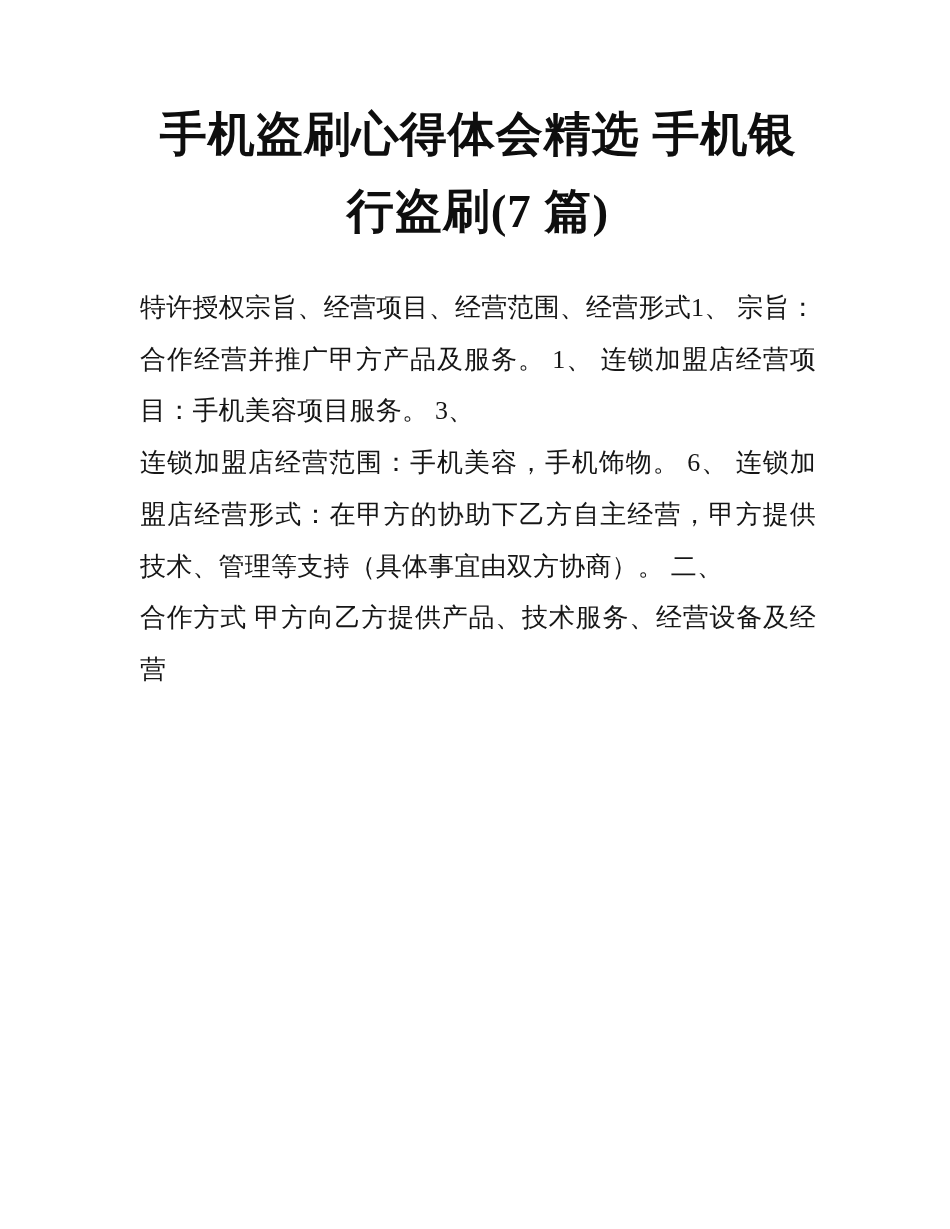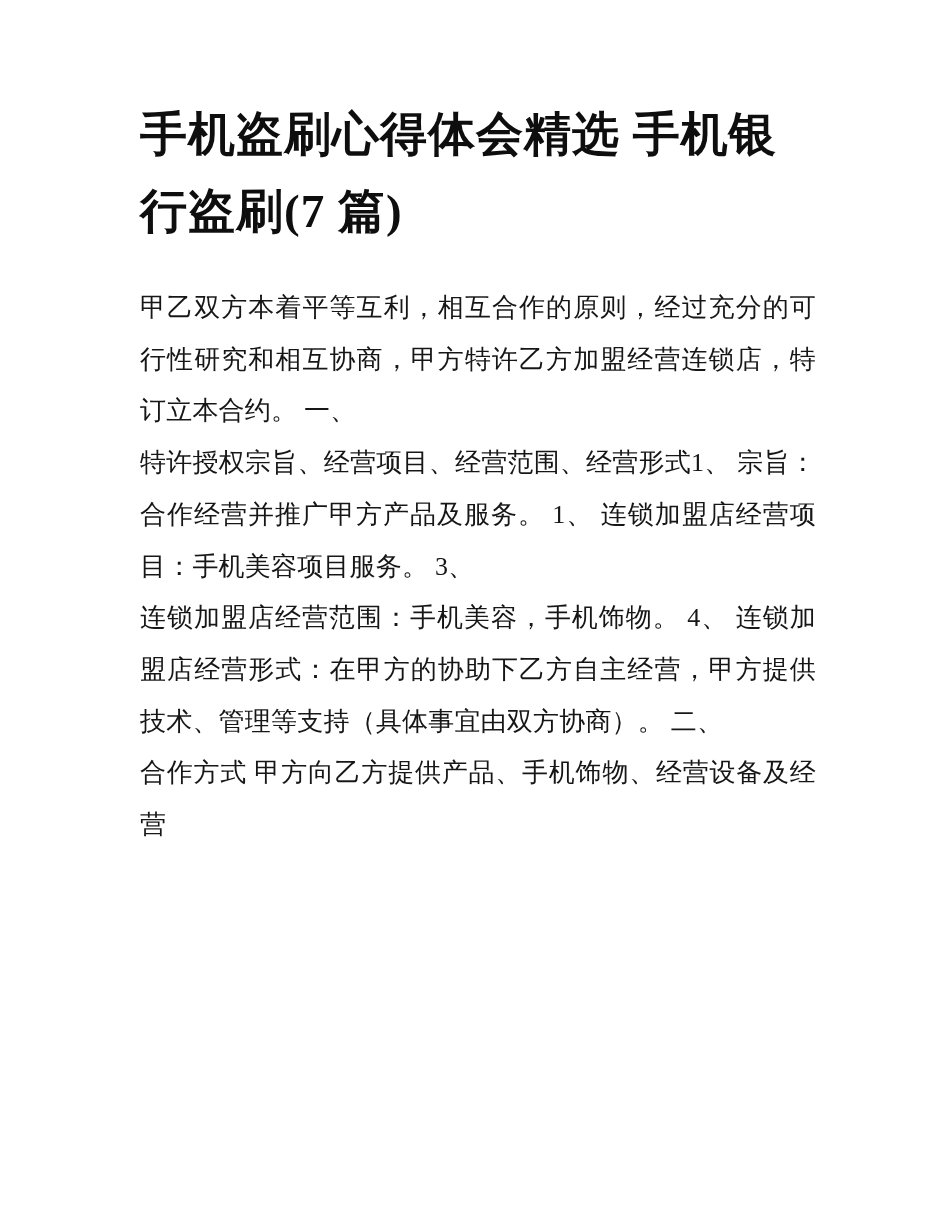--- a/index.html
+++ b/index.html
@@ -20,39 +20,38 @@
       top: 96px;
       width: 676px;
     }
     .doc-title {
       margin: 0 0 32px 0;
       font-weight: bold;
       font-size: 47px;
       line-height: 77px;
       letter-spacing: 1px;
       color: #0e0e0e;
-      text-align: left;
+      text-align: center;
       word-break: break-all;
     }
     .doc-body p {
       margin: 0;
       font-size: 26px;
       line-height: 51.7px;
       letter-spacing: 0.2px;
       color: #161616;
       text-align: justify;
       text-justify: inter-ideograph;
       word-break: break-all;
     }
   </style>
 </head>
 <body>
 
 <main class="page">
   <h1 class="doc-title">手机盗刷心得体会精选 手机银行盗刷(7 篇)</h1>
 
   <section class="doc-body">
-    <p>甲乙双方本着平等互利，相互合作的原则，经过充分的可行性研究和相互协商，甲方特许乙方加盟经营连锁店，特订立本合约。 一、</p>
     <p>特许授权宗旨、经营项目、经营范围、经营形式1、 宗旨：合作经营并推广甲方产品及服务。 1、 连锁加盟店经营项目：手机美容项目服务。 3、</p>
-    <p>连锁加盟店经营范围：手机美容，手机饰物。 4、 连锁加盟店经营形式：在甲方的协助下乙方自主经营，甲方提供技术、管理等支持（具体事宜由双方协商）。 二、</p>
-    <p>合作方式 甲方向乙方提供产品、手机饰物、经营设备及经营</p>
+    <p>连锁加盟店经营范围：手机美容，手机饰物。 6、 连锁加盟店经营形式：在甲方的协助下乙方自主经营，甲方提供技术、管理等支持（具体事宜由双方协商）。 二、</p>
+    <p>合作方式 甲方向乙方提供产品、技术服务、经营设备及经营</p>
   </section>
 </main>
 
 </body></html>

